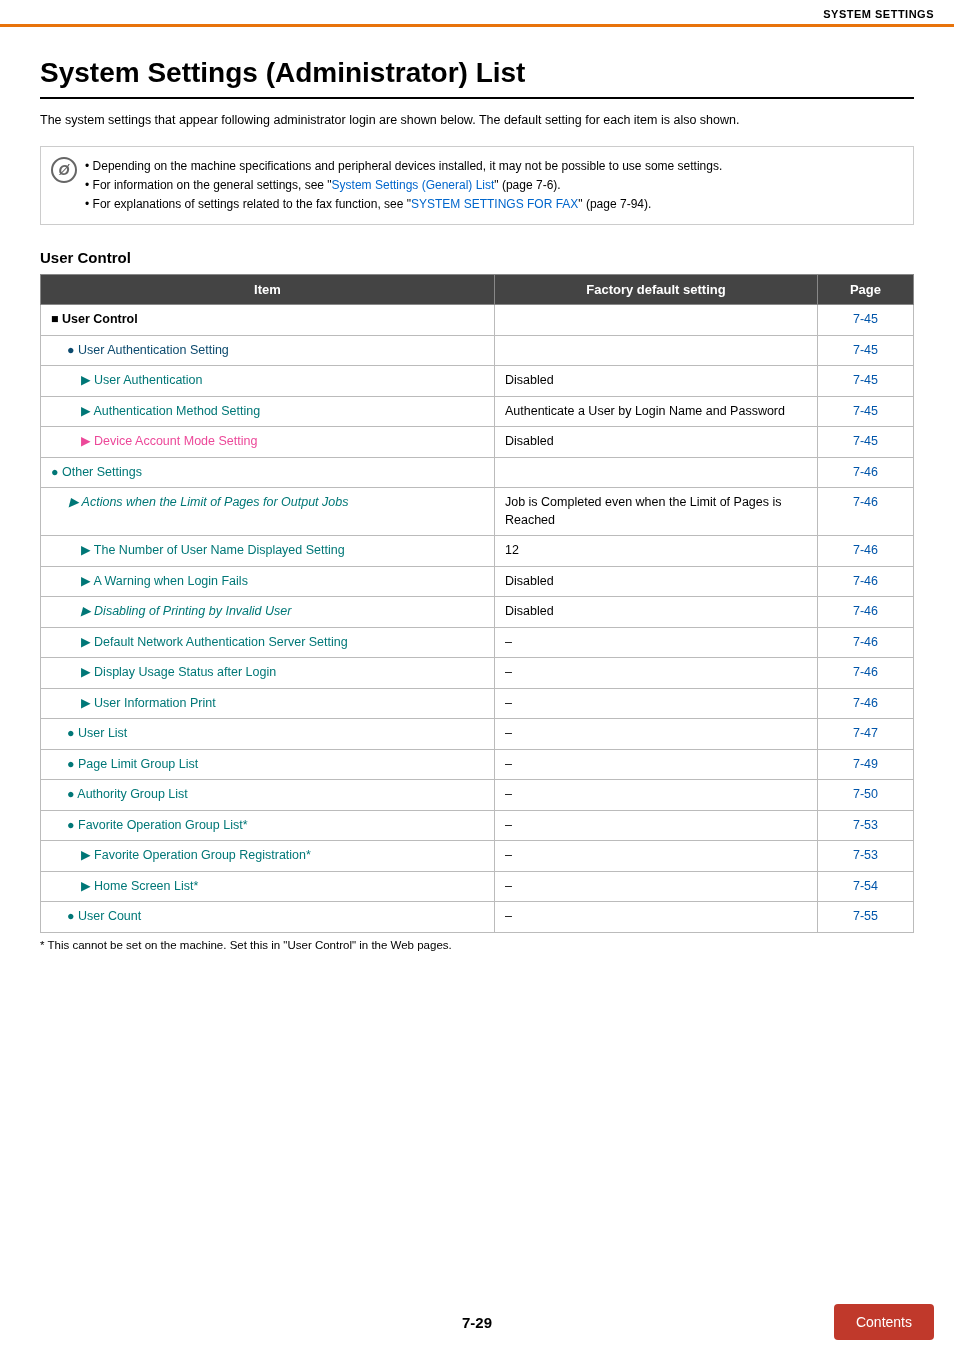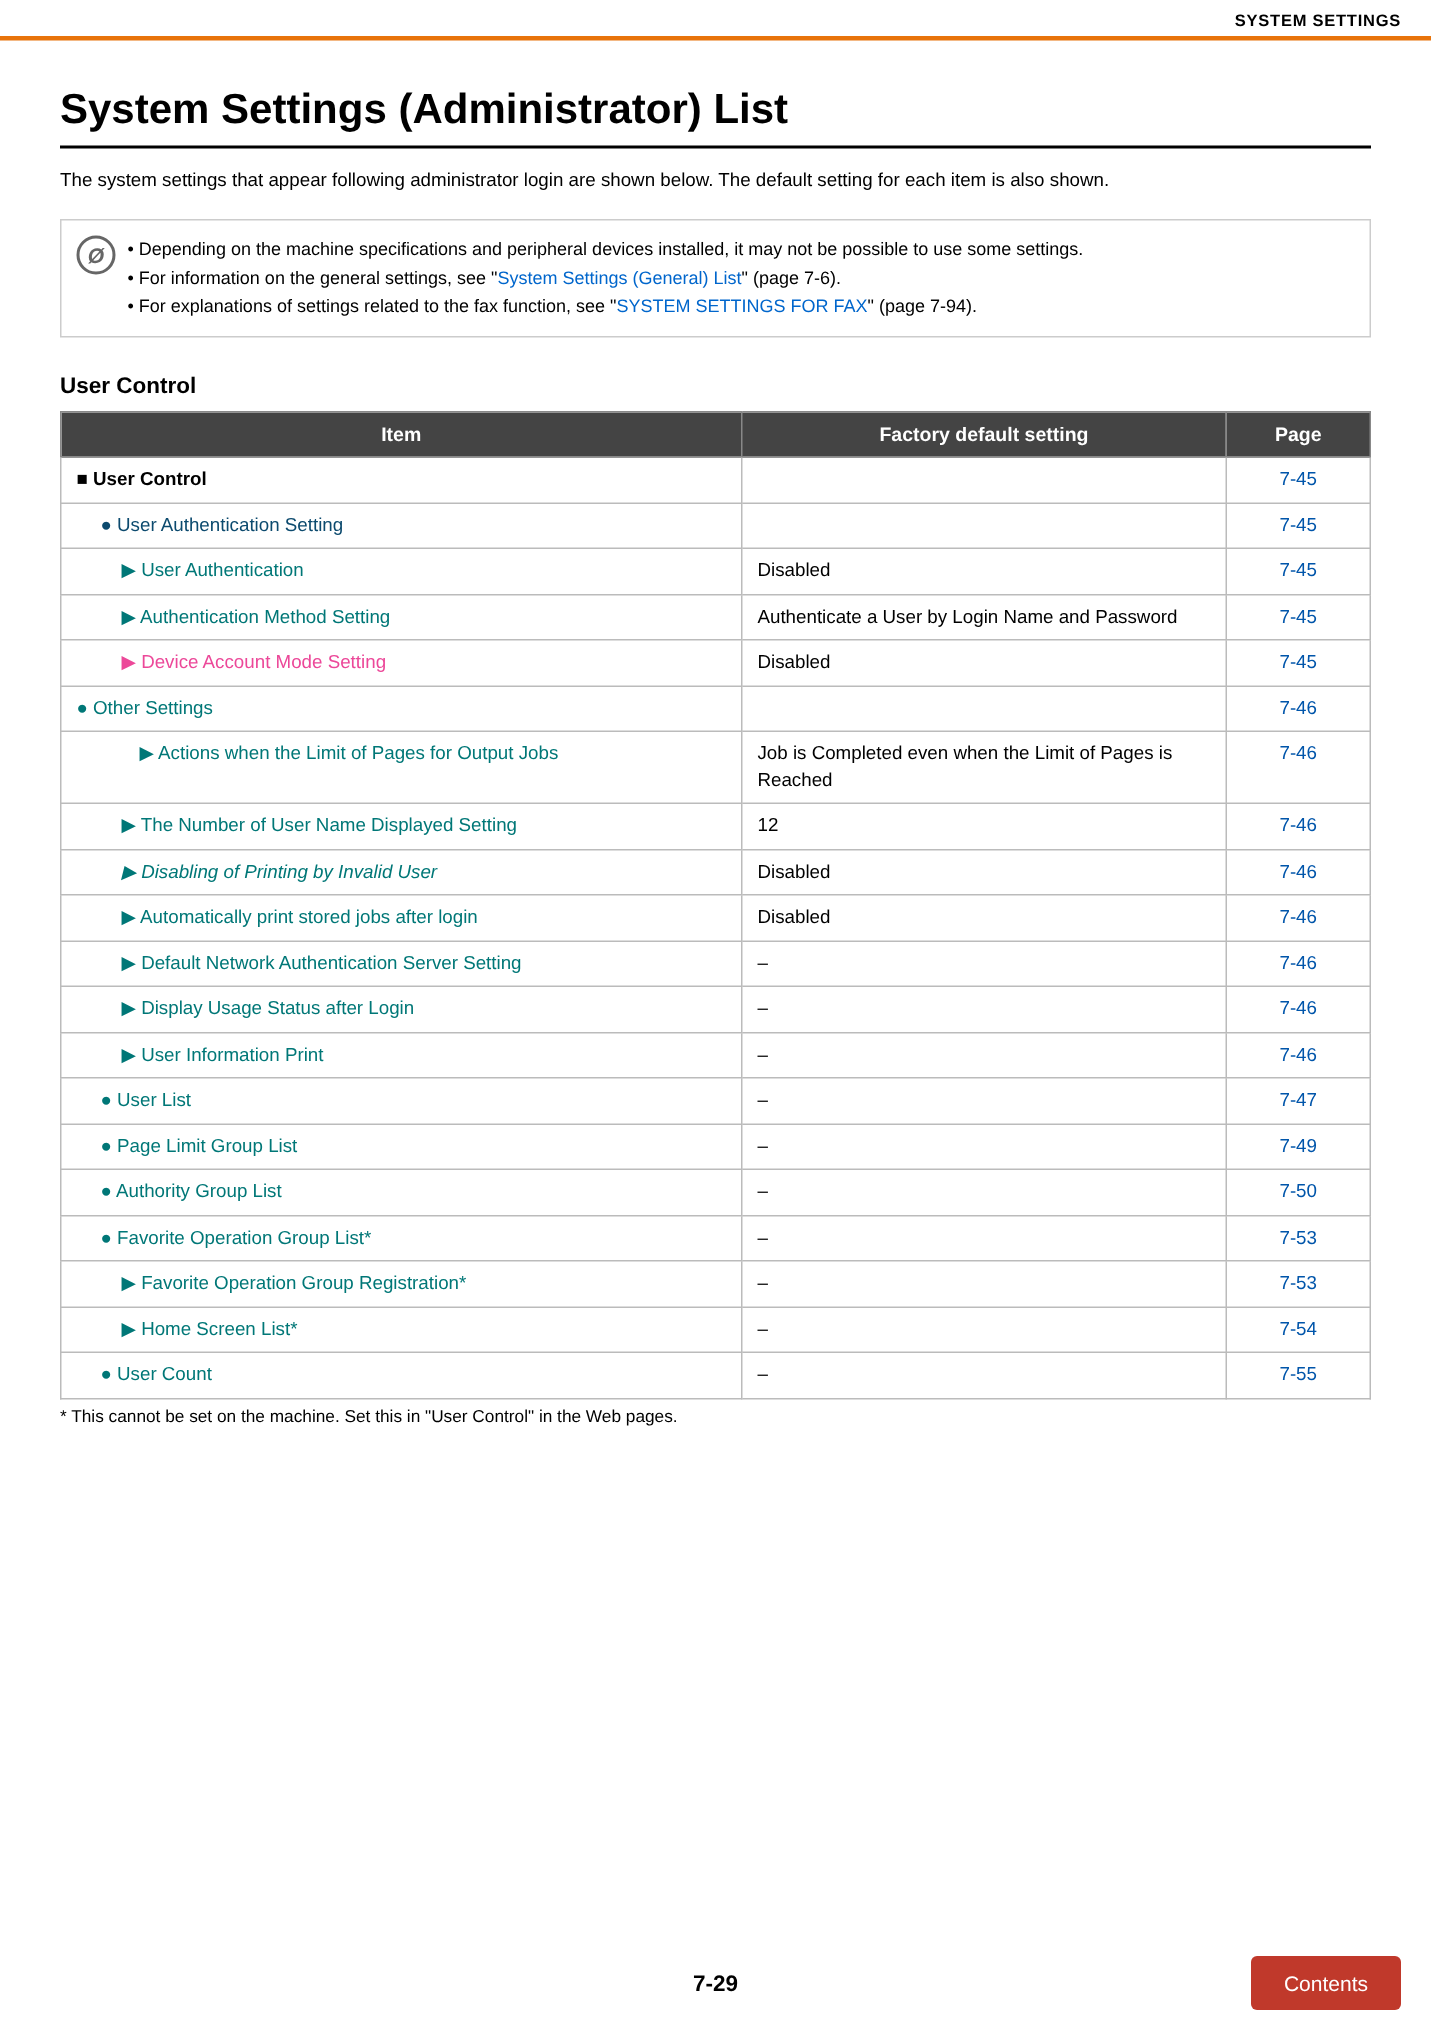--- a/index.html
+++ b/index.html
@@ -210,36 +210,36 @@
           <td style="padding-left: 40px;"><span style="color: #ec4899;">▶ Device Account Mode Setting</span></td>
           <td>Disabled</td>
           <td style="text-align: center; color: rgb(0, 85, 170);">7-45</td>
         </tr>
         <tr>
           <td style="padding-left: 10px;"><span style="color: rgb(0, 119, 119);">● Other Settings</span></td>
           <td></td>
           <td style="text-align: center; color: rgb(0, 85, 170);">7-46</td>
         </tr>
         <tr>
-          <td style="padding-left: 52px;"><span style="color: rgb(0, 119, 119);">▶ Actions when the Limit of Pages for Output Jobs</span></td>
+          <td style="padding-left: 28px; font-style: italic;"><span style="color: rgb(0, 119, 119);">▶ Actions when the Limit of Pages for Output Jobs</span></td>
           <td>Job is Completed even when the Limit of Pages is Reached</td>
           <td style="text-align: center; color: rgb(0, 85, 170);">7-46</td>
         </tr>
         <tr>
           <td style="padding-left: 40px;"><span style="color: rgb(0, 119, 119);">▶ The Number of User Name Displayed Setting</span></td>
           <td>12</td>
           <td style="text-align: center; color: rgb(0, 85, 170);">7-46</td>
         </tr>
         <tr>
+          <td style="padding-left: 40px;"><span style="color: rgb(0, 119, 119);">▶ A Warning when Login Fails</span></td>
+          <td>Disabled</td>
+          <td style="text-align: center; color: rgb(0, 85, 170);">7-46</td>
+        </tr>
+        <tr>
           <td style="padding-left: 40px; font-style: italic;"><span style="color: rgb(0, 119, 119);">▶ Disabling of Printing by Invalid User</span></td>
-          <td>Disabled</td>
-          <td style="text-align: center; color: rgb(0, 85, 170);">7-46</td>
-        </tr>
-        <tr>
-          <td style="padding-left: 40px;"><span style="color: rgb(0, 119, 119);">▶ Automatically print stored jobs after login</span></td>
           <td>Disabled</td>
           <td style="text-align: center; color: rgb(0, 85, 170);">7-46</td>
         </tr>
         <tr>
           <td style="padding-left: 40px;"><span style="color: rgb(0, 119, 119);">▶ Default Network Authentication Server Setting</span></td>
           <td>–</td>
           <td style="text-align: center; color: rgb(0, 85, 170);">7-46</td>
         </tr>
         <tr>
           <td style="padding-left: 40px;"><span style="color: rgb(0, 119, 119);">▶ Display Usage Status after Login</span></td>

